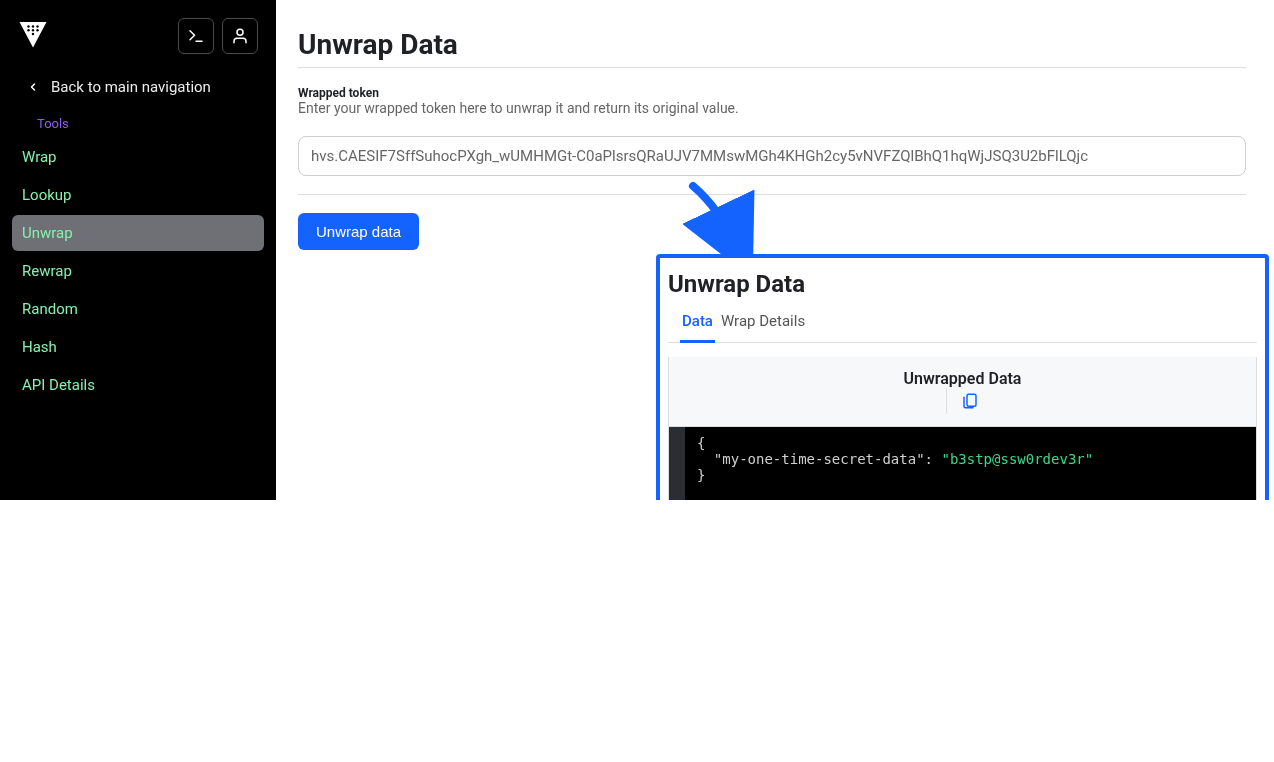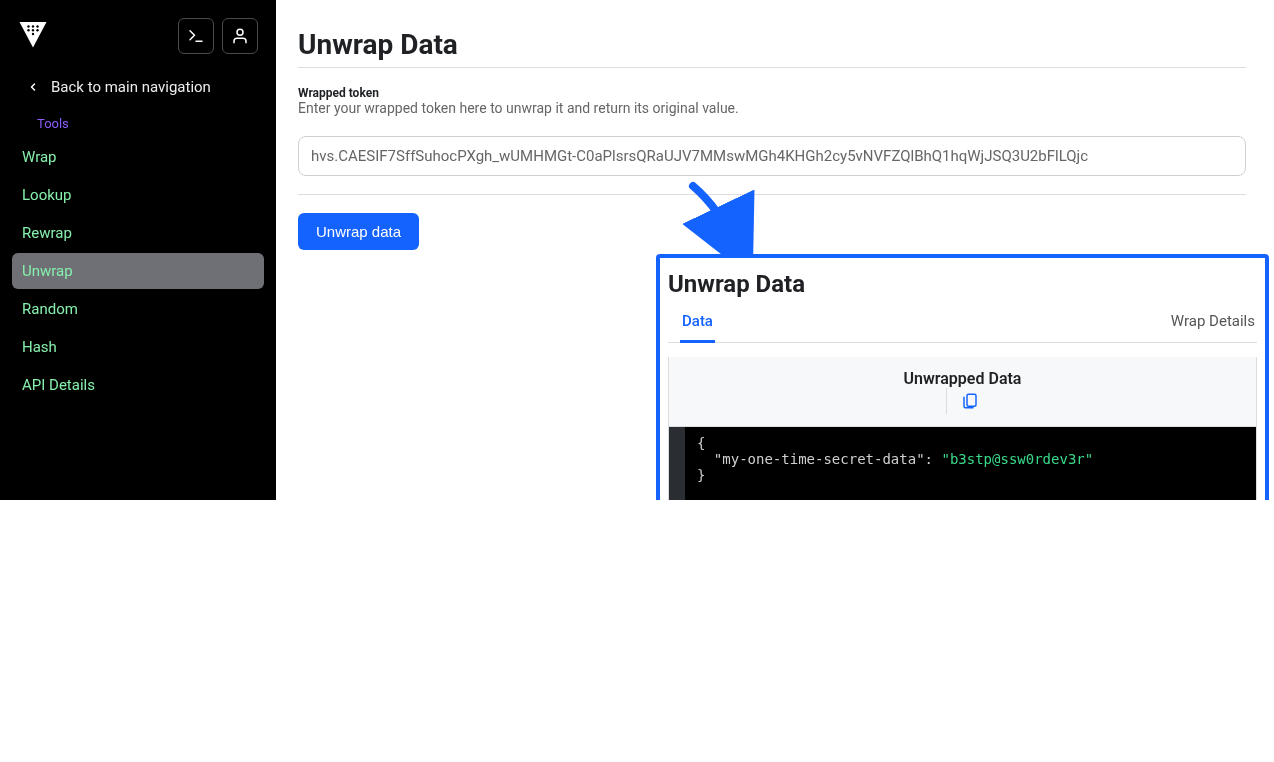--- a/index.html
+++ b/index.html
@@ -31,21 +31,21 @@
 .token-input { width: 100%; padding: 10px 12px; border: 1px solid #cfcfcf; border-radius: 8px; font-size: 15px; color: #666; font-family: inherit; }
 .section-divider { border: none; border-top: 1px solid #ddd; margin: 18px 0; }
 
 .primary-btn { background: #1563ff; color: #fff; border: none; border-radius: 6px; font-size: 15px; font-weight: 500; padding: 10px 18px; cursor: pointer; display: inline-flex; align-items: center; gap: 8px; }
 .secondary-btn { background: #fff; color: #333; border: 1px solid #cfcfcf; border-radius: 6px; font-size: 15px; font-weight: 500; padding: 9px 18px; cursor: pointer; }
 
 .arrow-annotation { position: absolute; top: 180px; left: 405px; pointer-events: none; }
 
 .result-panel { position: absolute; top: 254px; left: 380px; right: 5px; background: #fff; border: 4px solid #1563ff; border-radius: 4px; padding: 8px 8px 14px 8px; }
 .result-title { font-size: 24px; font-weight: 700; padding: 4px 0 6px 0; }
-.tabs { display: flex; gap: 40px; border-bottom: 1px solid #ddd; padding-left: 12px; justify-content: space-between; }
+.tabs { display: flex; gap: 4px; border-bottom: 1px solid #ddd; padding-left: 12px; }
 .tab { padding: 8px 2px 10px 2px; font-size: 15px; color: #555; cursor: pointer; border-bottom: 3px solid transparent; margin-bottom: -1px; }
 .tab.active { color: #1563ff; font-weight: 500; border-bottom-color: #1563ff; }
 
 .data-header { display: flex; align-items: center; justify-content: space-between; border: 1px solid #ddd; border-top: none; background: #f7f8fa; padding: 12px 14px; margin-top: 14px; flex-direction: column; }
 .data-header-title { font-weight: 600; font-size: 16px; }
 .data-header-right { display: flex; align-items: center; gap: 14px; }
 .vline { width: 1px; height: 26px; background: #ddd; }
 .copy-json-icon { display: flex; align-items: center; cursor: pointer; }
 
 .code-wrap { display: flex; border: 1px solid #ddd; border-top: none; }
@@ -94,22 +94,22 @@
       <svg width="12" height="12" viewBox="0 0 24 24" fill="none" stroke-width="3" stroke-linecap="round" stroke-linejoin="round">
           <polyline points="15 18 9 12 15 6"></polyline>
         </svg>
       <span>Back to main navigation</span>
     </div>
 
     <div class="tools-label">Tools</div>
     <ul class="nav-list">
       <li class="nav-item"><span>Wrap</span></li>
       <li class="nav-item"><span>Lookup</span></li>
+      <li class="nav-item active"><span>Unwrap</span></li>
       <li class="nav-item"><span>Rewrap</span></li>
-      <li class="nav-item active"><span>Unwrap</span></li>
       <li class="nav-item"><span>Random</span></li>
       <li class="nav-item"><span>Hash</span></li>
       <li class="nav-item"><span>API Details</span></li>
     </ul>
   </aside>
 
   <main class="main">
     <h1 class="page-title">Unwrap Data</h1>
     <hr class="divider">
 

